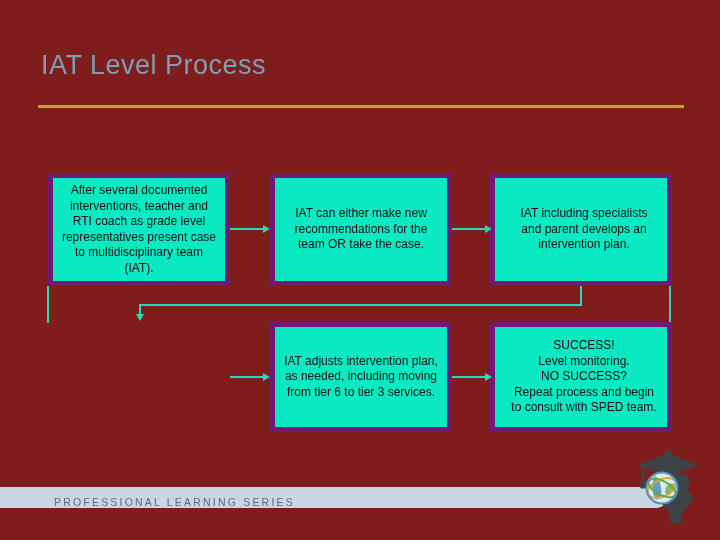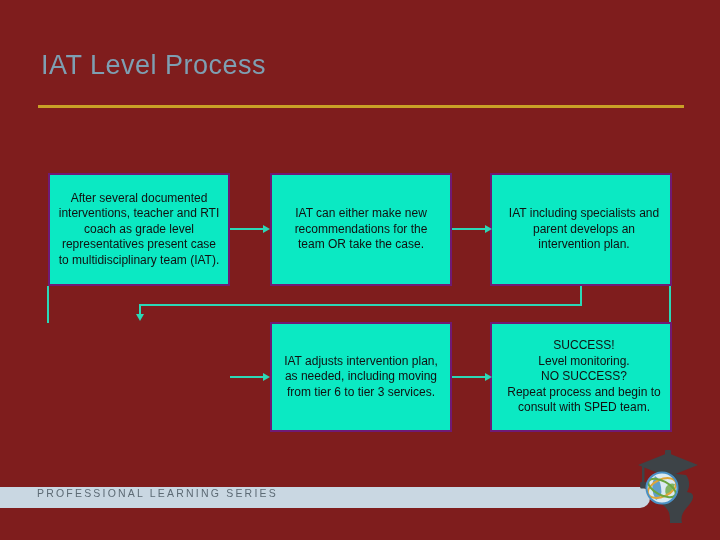--- a/index.html
+++ b/index.html
@@ -8,21 +8,21 @@
     font-family:Liberation Sans, sans-serif;
   }
   .title{
     position:absolute;left:41px;top:50px;margin:0;
     font-size:27px;font-weight:normal;letter-spacing:.5px;color:#7e9fb2;
   }
   .title-rule{
     position:absolute;left:38px;top:105px;width:646px;height:3px;background:#c9a127;
   }
   .fbox{
-    position:absolute;width:182px;background:#0be9c3;border:2px solid #701a75;
+    position:absolute;width:182px;background:#0be9c3;border:5px solid #701a75;
     display:flex;align-items:center;justify-content:center;text-align:center;
     font-size:12px;line-height:15.5px;color:#111111;padding:0 8px;box-sizing:border-box;
   }
   .row1{top:173px;height:113px;}
   .row2{top:322px;height:110px;}
   .c1{left:48px;} .c2{left:270px;} .c3{left:490px;padding-left:14px;}
   .hline{position:absolute;height:2px;background:#2bd8b6;}
   .vline{position:absolute;width:2px;background:#2bd8b6;}
   .arr-right{
     position:absolute;width:0;height:0;
@@ -30,21 +30,21 @@
     border-left:7px solid #2bd8b6;
   }
   .arr-down{
     position:absolute;width:0;height:0;
     border-left:4px solid transparent;border-right:4px solid transparent;
     border-top:7px solid #2bd8b6;
   }
   .footer-band{
     position:absolute;left:0;top:487px;width:650px;height:21px;
     background:#c9d7e2;border-radius:0 10px 10px 0;
-    display:flex;align-items:flex-start;
+    display:flex;align-items:flex-end;padding-left:17px;
   }
   .footer-label{
     margin-left:37px;font-size:10.5px;letter-spacing:2.2px;color:#5d6b75;
   }
   .logo{position:absolute;left:637px;top:450px;width:62px;height:75px;}
 </style>
 </head>
 <body>
 
 <div class="slide">

